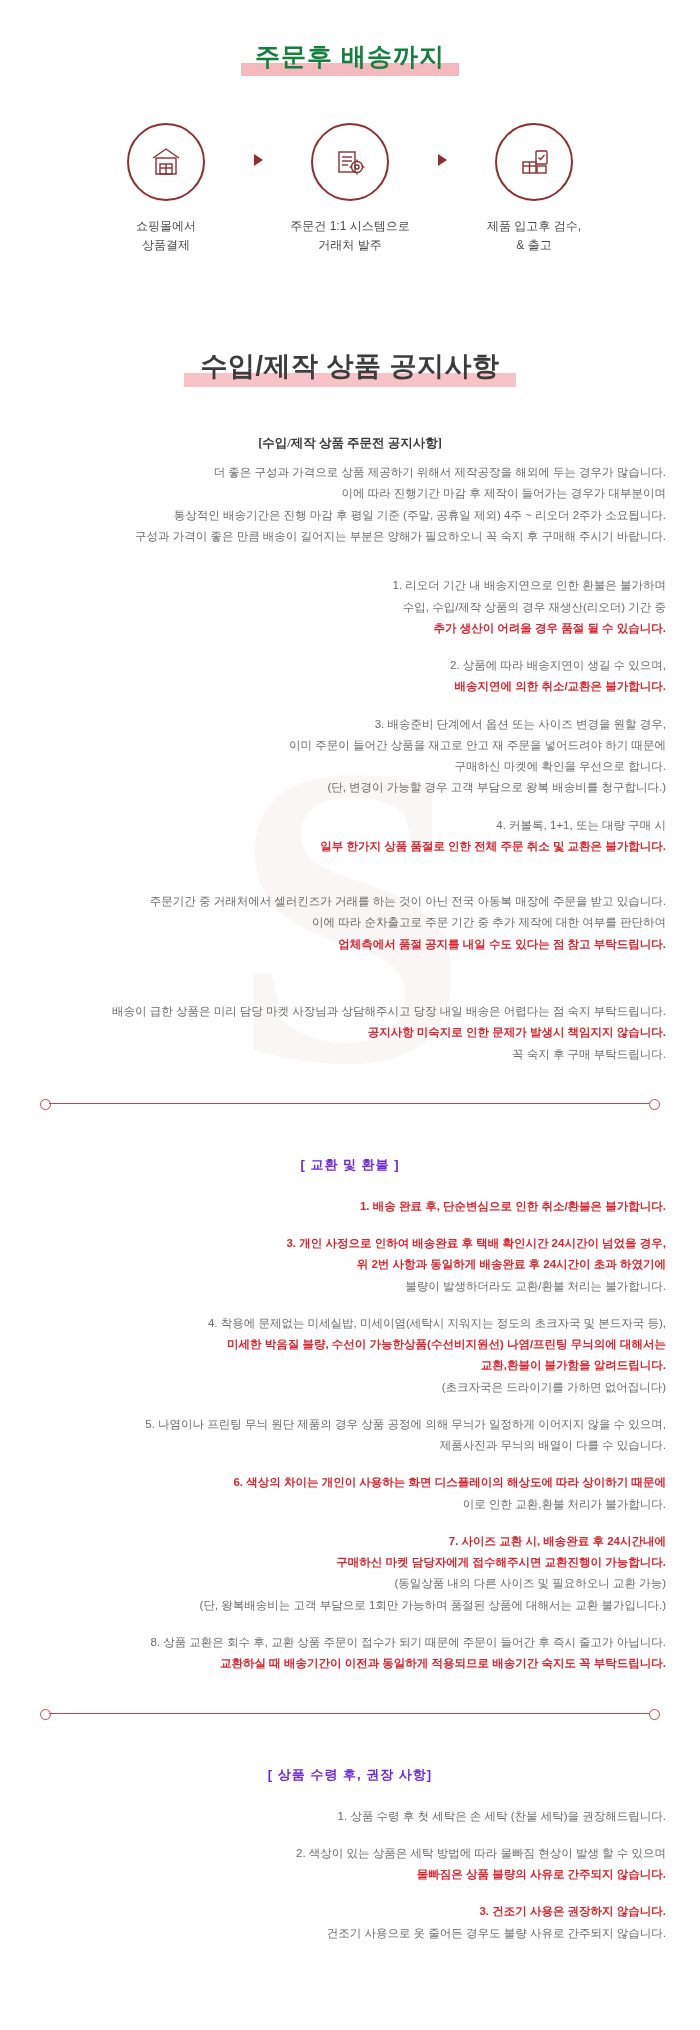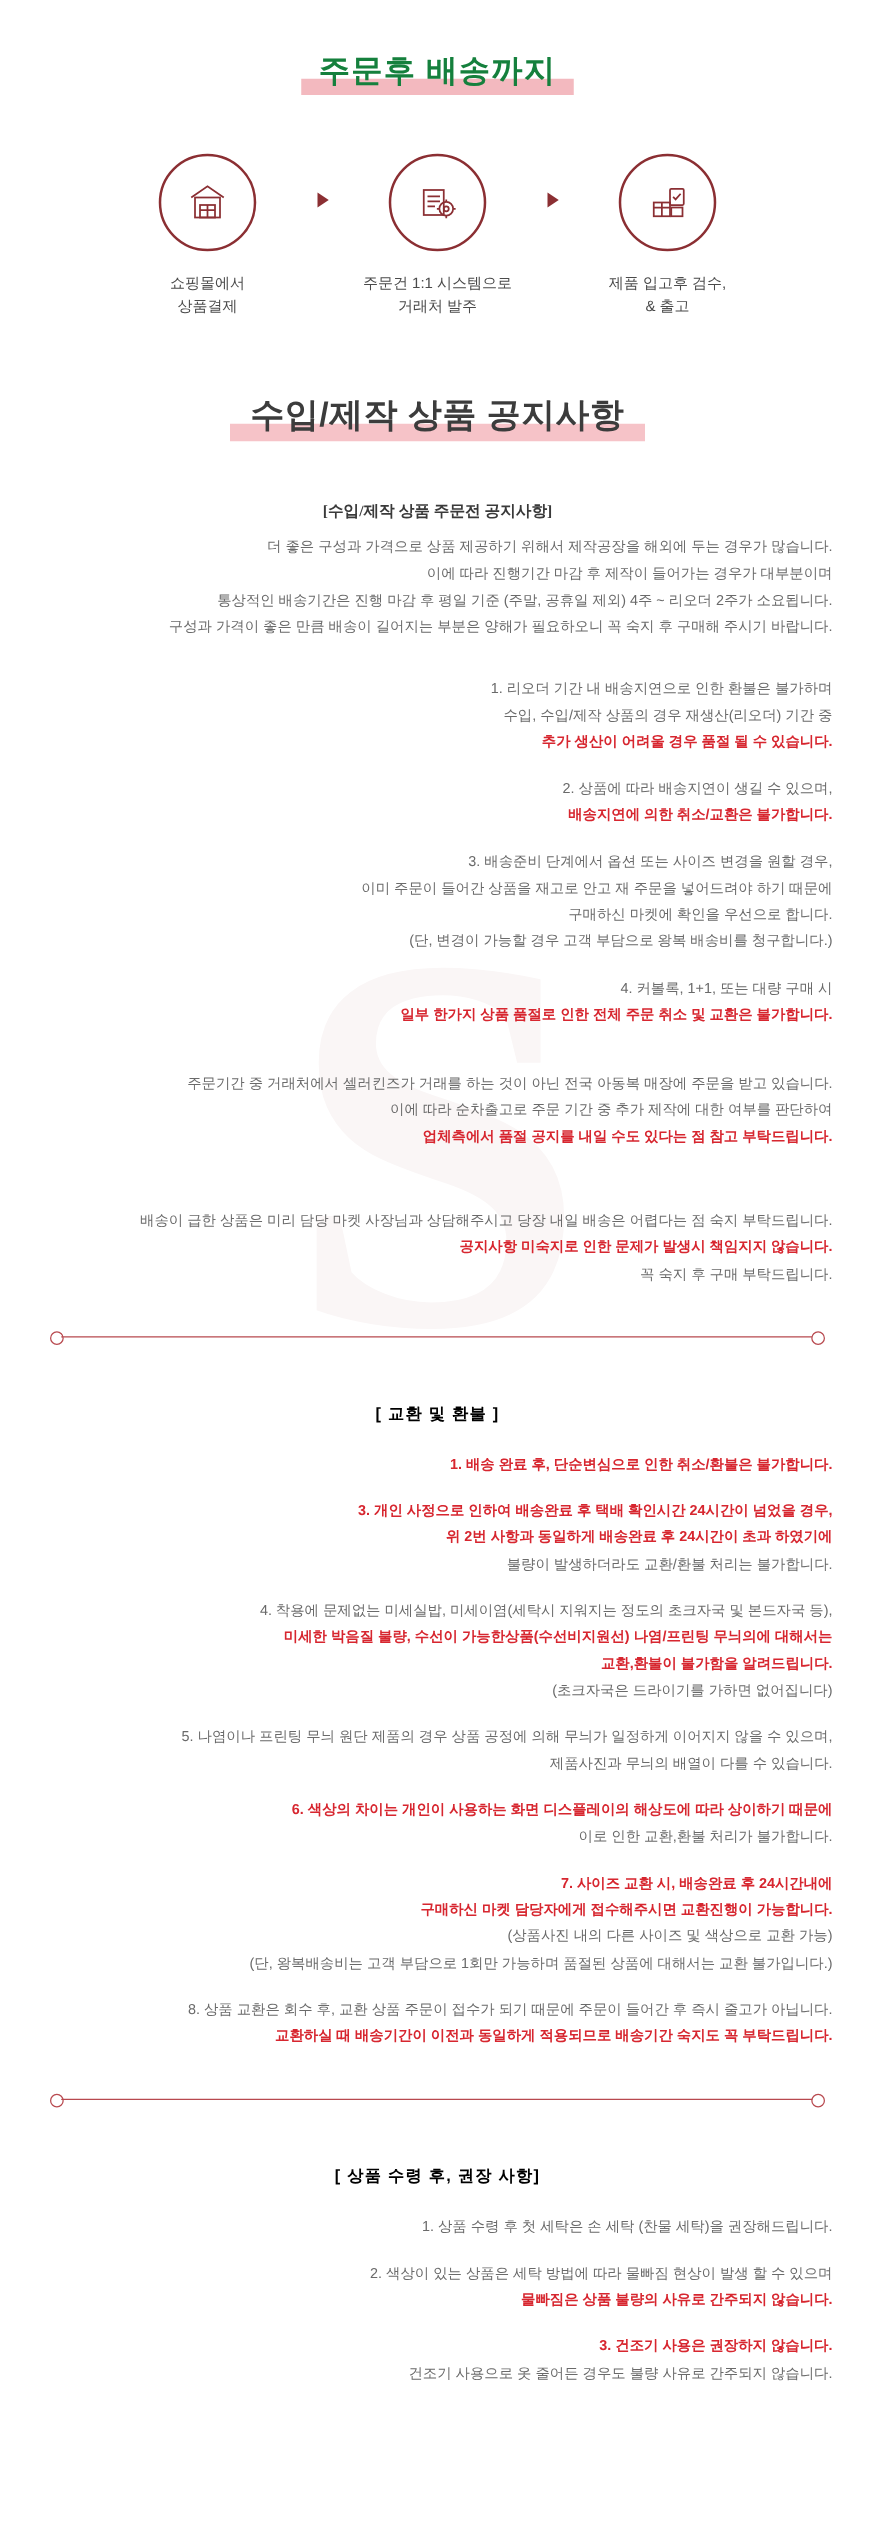--- a/index.html
+++ b/index.html
@@ -105,21 +105,21 @@
     width: 0; height: 0;
     margin: 0 auto;
     border-left: 9px solid #8b2f33;
     border-top: 6px solid transparent;
     border-bottom: 6px solid transparent;
   }
 
   
   .section-title-wrap {
     text-align: center;
-    margin-top: 58px;
+    margin-top: 92px;
   }
   .section-title {
     display: inline-block;
     position: relative;
     font-size: 27px;
     font-weight: bold;
     color: #3c3c3c;
     padding: 2px 16px 5px 16px;
     letter-spacing: 0.5px;
   }
@@ -181,21 +181,21 @@
     border-radius: 50%;
   }
   .divider .dot.left { left: 0; }
   .divider .dot.right { right: 0; }
 
   
   .bracket-title {
     text-align: center;
     font-size: 13px;
     font-weight: bold;
-    color: #000000;
+    color: #6d28d9;
     letter-spacing: 1px;
   }
   .para { margin-top: 16px; }
   .para:first-child { margin-top: 0; }
 </style>
 </head>
 <body>
 
 <div class="page">
   <div class="watermark">S</div>
@@ -372,21 +372,21 @@
       </div>
 
       <div class="para">
         <div class="red bold">6. 색상의 차이는 개인이 사용하는 화면 디스플레이의 해상도에 따라 상이하기 때문에</div>
         <div>이로 인한 교환,환불 처리가 불가합니다.</div>
       </div>
 
       <div class="para">
         <div class="red bold">7. 사이즈 교환 시, 배송완료 후 24시간내에</div>
         <div class="red bold">구매하신 마켓 담당자에게 접수해주시면 교환진행이 가능합니다.</div>
-        <div>(상품사진 내의 다른 사이즈 및 색상으로 교환 가능)</div>
+        <div>(동일상품 내의 다른 사이즈 및 필요하오니 교환 가능)</div>
         <div>(단, 왕복배송비는 고객 부담으로 1회만 가능하며 품절된 상품에 대해서는 교환 불가입니다.)</div>
       </div>
 
       <div class="para">
         <div>8. 상품 교환은 회수 후, 교환 상품 주문이 접수가 되기 때문에 주문이 들어간 후 즉시 줄고가 아닙니다.</div>
         <div class="red bold">교환하실 때 배송기간이 이전과 동일하게 적용되므로 배송기간 숙지도 꼭 부탁드립니다.</div>
       </div>
     </div>
 
     <div class="divider">

